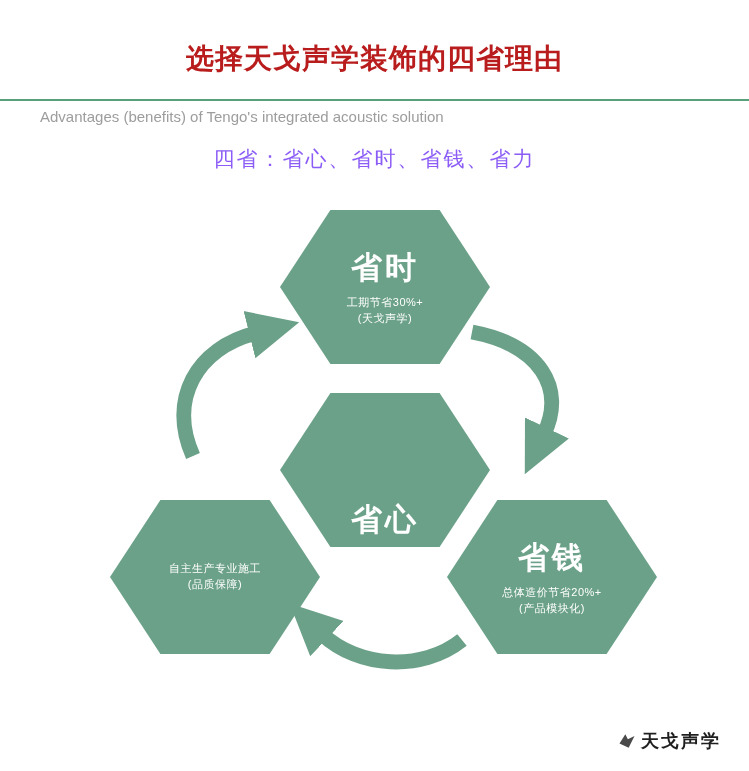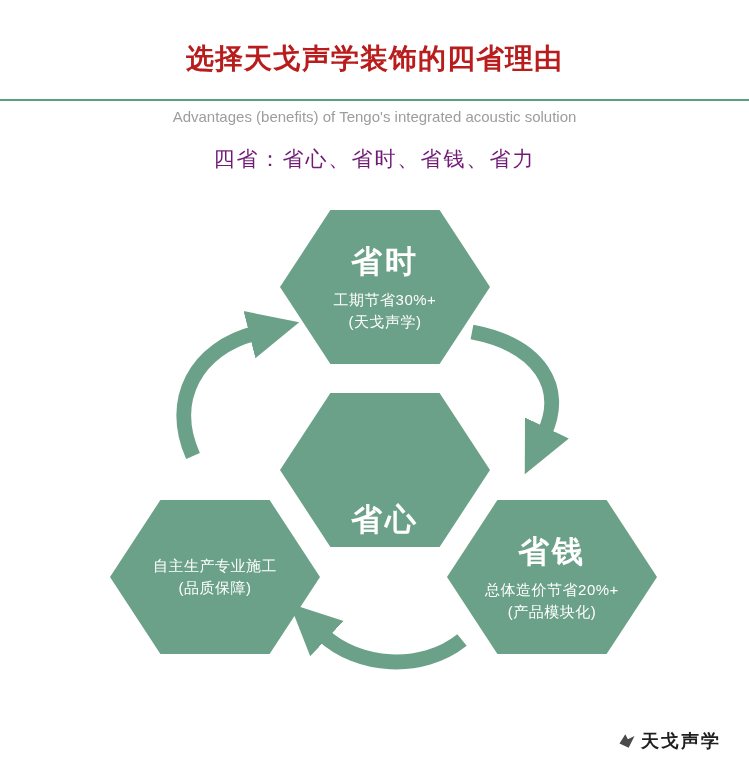--- a/index.html
+++ b/index.html
@@ -32,32 +32,32 @@
     left: 0;
     width: 100%;
     height: 2px;
     background: #58a07c;
   }
   .subtitle-en {
     position: absolute;
     top: 108px;
     left: 0;
     width: 100%;
-    text-align: center;
     font-size: 15px;
     color: #9d9d9d;
+    padding-left: 40px;
   }
   .subtitle-cn {
     position: absolute;
     top: 145px;
     left: 0;
     width: 100%;
     text-align: center;
     font-size: 21px;
-    color: #701a75;
+    color: #8b5cf6;
     letter-spacing: 2px;
   }
   .arrows {
     position: absolute;
     top: 0;
     left: 0;
     width: 749px;
     height: 771px;
     pointer-events: none;
   }
@@ -83,21 +83,21 @@
   .hex-worry  { left: 280px; top: 393px; justify-content: flex-end; }
   .hex-money  { left: 447px; top: 500px; }
   .hex-effort { left: 110px; top: 500px; }
   .hex-label {
     font-size: 31px;
     font-weight: bold;
     letter-spacing: 3px;
     margin-bottom: 6px;
   }
   .hex-line {
-    font-size: 15px;
+    font-size: 11px;
     line-height: 1.45;
     letter-spacing: 0.5px;
   }
   .footer {
     position: absolute;
     right: 28px;
     bottom: 18px;
     display: flex;
     align-items: center;
     gap: 4px;

